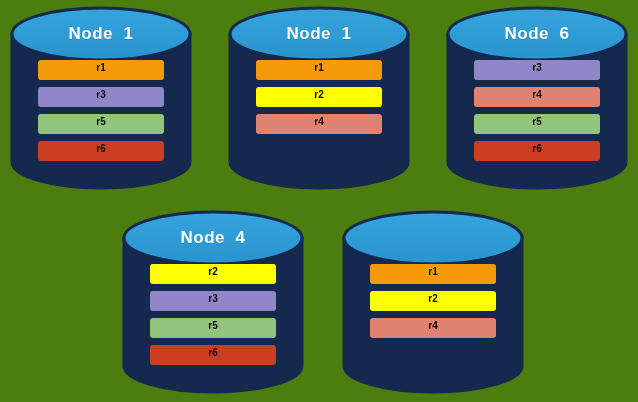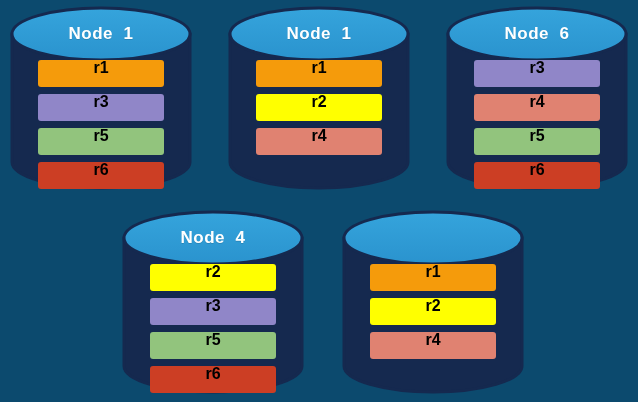--- a/index.html
+++ b/index.html
@@ -34,36 +34,36 @@
     text-shadow:0 1px 0 rgba(0,0,0,.12);
   }
 
   .bars{
     position:absolute;
     z-index:6;
     display:flex;
     flex-direction:column;
   }
   .bar{
-    height:27px;
+    height:20px;
     border-radius:3px;
     color:#000000;
-    font-size:16px;
+    font-size:10px;
     font-weight:bold;
     line-height:15px;
     text-align:center;
     margin-bottom:7px;
     box-sizing:border-box;
   }
   .bar:last-child{margin-bottom:0;}
 </style>
 </head>
 <body>
 
-<div id="canvas" style="background: #0c4a6e;">
+<div id="canvas" style="background: #4d7c0f;">
     <div class="node" style="left: 10px; top: 8px; width: 182px; height: 180px;">
       <div class="cyl">
         <svg viewBox="0 0 182 180" preserveAspectRatio="none">
           <defs>
             <linearGradient id="topg0" x1="0" y1="0" x2="0" y2="1">
               <stop offset="0%" stop-color="#35A4DC"></stop>
               <stop offset="100%" stop-color="#2A93CE"></stop>
             </linearGradient>
           </defs>
           <path d="M 2,26 L 2,154 A 89,26 0 0 0 180,154 L 180,26 Z" fill="#15294F" stroke="#15294F" stroke-width="3"></path>

